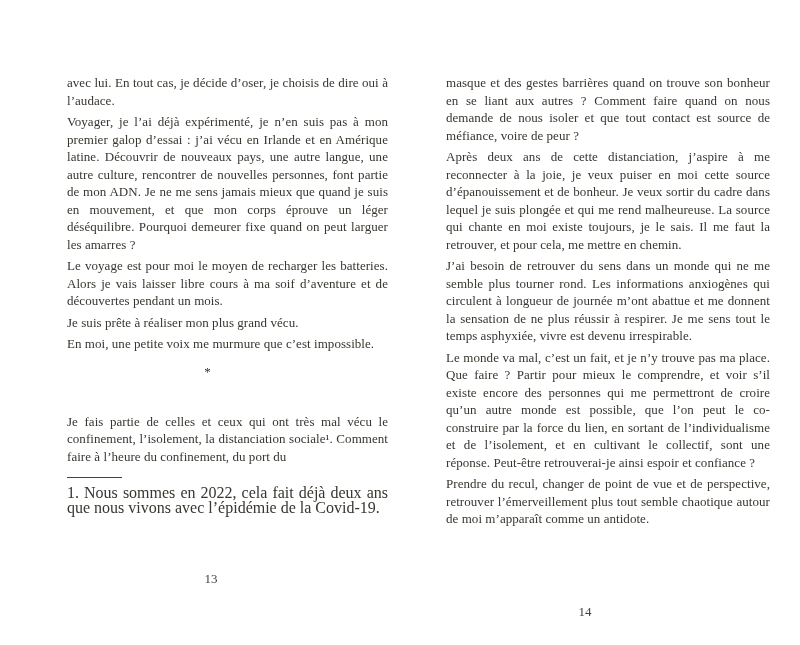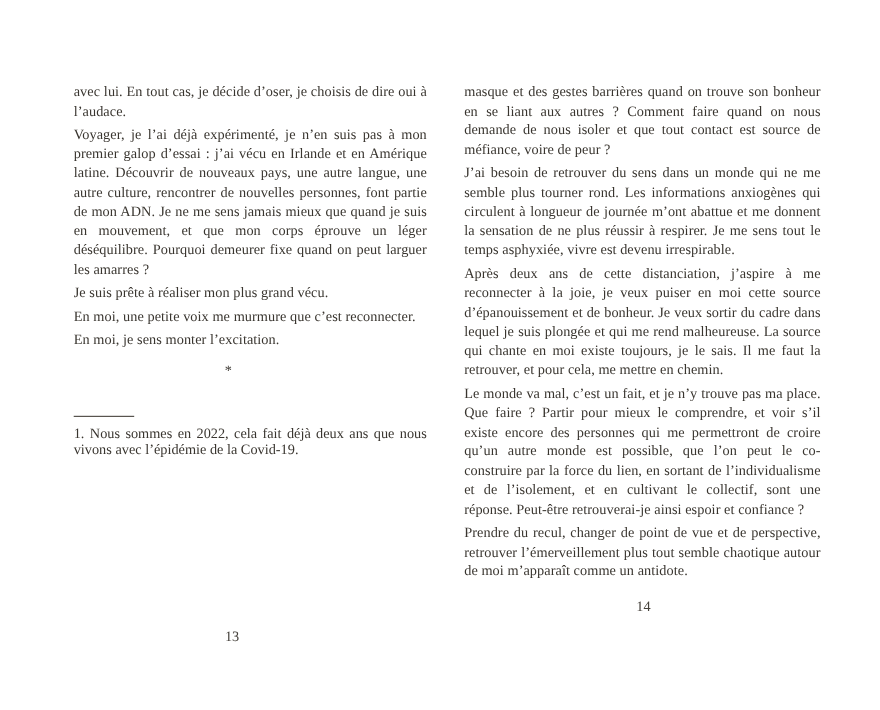--- a/index.html
+++ b/index.html
@@ -18,78 +18,81 @@
     position: relative;
     width: 728px;
     height: 645px;
     background: #ffffff;
   }
   .page {
     position: absolute;
     top: 74px;
   }
   .page-left  { left: 67px;  width: 321px; }
-  .page-right { left: 422px; width: 324px; }
+  .page-right { left: 446px; width: 324px; }
   .para {
     margin: 0 0 4px 0;
     font-size: 13px;
     line-height: 17.5px;
     text-align: justify;
     letter-spacing: 0.05px;
   }
   .star {
     text-align: center;
     font-size: 13px;
     line-height: 18px;
     margin: 10px 40px 32px 0;
   }
   .footnote-rule {
     width: 55px;
     height: 0;
     border-top: 1.2px solid #46423c;
     margin: 12px 0 7px 0;
   }
   .footnote {
-    font-size: 13px;
+    font-size: 16px;
     line-height: 15px;
     text-align: justify;
   }
   .page-number {
     position: absolute;
     width: 40px;
     text-align: center;
     font-size: 13px;
     color: #45413b;
   }
   .page-number-left  { left: 191px; top: 571px; }
-  .page-number-right { left: 565px; top: 543px; text-align: center; }
+  .page-number-right { left: 565px; top: 604px; text-align: center; }
 </style>
 </head>
 <body>
 
 <div class="spread">
 
   <div class="page page-left">
     <div>
         <p class="para">avec lui. En tout cas, je décide d’oser, je choisis de dire oui à l’audace.</p>
         <p class="para">Voyager, je l’ai déjà expérimenté, je n’en suis pas à mon premier galop d’essai&nbsp;: j’ai vécu en Irlande et en Amérique latine. Découvrir de nouveaux pays, une autre langue, une autre culture, rencontrer de nouvelles personnes, font partie de mon ADN. Je ne me sens jamais mieux que quand je suis en mouvement, et que mon corps éprouve un léger déséquilibre. Pourquoi demeurer fixe quand on peut larguer les amarres&nbsp;?</p>
+        <p class="para">Le voyage est pour moi le moyen de recharger les batteries. Alors je vais laisser libre cours à ma soif d’aventure et de découvertes pendant un mois.</p>
         <p class="para">Je suis prête à réaliser mon plus grand vécu.</p>
-        <p class="para">En moi, une petite voix me murmure que c’est reconnecter.</p>
-        <p class="para">En moi, je sens monter l’excitation.</p>
+        <p class="para">En moi, une petite voix me murmure que c’est impossible.</p>
       </div>
     <div class="star">*</div>
+    <div>
+        <p class="para">Je fais partie de celles et ceux qui ont très mal vécu le confinement, l’isolement, la distanciation sociale¹. Comment faire à l’heure du confinement, du port du</p>
+      </div>
     <div class="footnote-rule"></div>
     <div class="footnote">1. Nous sommes en 2022, cela fait déjà deux ans que nous vivons avec l’épidémie de la Covid-19.</div>
   </div>
 
   <div class="page page-right">
     <div>
         <p class="para">masque et des gestes barrières quand on trouve son bonheur en se liant aux autres&nbsp;? Comment faire quand on nous demande de nous isoler et que tout contact est source de méfiance, voire de peur&nbsp;?</p>
+        <p class="para">Après deux ans de cette distanciation, j’aspire à me reconnecter à la joie, je veux puiser en moi cette source d’épanouissement et de bonheur. Je veux sortir du cadre dans lequel je suis plongée et qui me rend malheureuse. La source qui chante en moi existe toujours, je le sais. Il me faut la retrouver, et pour cela, me mettre en chemin.</p>
         <p class="para">J’ai besoin de retrouver du sens dans un monde qui ne me semble plus tourner rond. Les informations anxiogènes qui circulent à longueur de journée m’ont abattue et me donnent la sensation de ne plus réussir à respirer. Je me sens tout le temps asphyxiée, vivre est devenu irrespirable.</p>
-        <p class="para">Après deux ans de cette distanciation, j’aspire à me reconnecter à la joie, je veux puiser en moi cette source d’épanouissement et de bonheur. Je veux sortir du cadre dans lequel je suis plongée et qui me rend malheureuse. La source qui chante en moi existe toujours, je le sais. Il me faut la retrouver, et pour cela, me mettre en chemin.</p>
         <p class="para">Le monde va mal, c’est un fait, et je n’y trouve pas ma place. Que faire&nbsp;? Partir pour mieux le comprendre, et voir s’il existe encore des personnes qui me permettront de croire qu’un autre monde est possible, que l’on peut le co-construire par la force du lien, en sortant de l’individualisme et de l’isolement, et en cultivant le collectif, sont une réponse. Peut-être retrouverai-je ainsi espoir et confiance&nbsp;?</p>
         <p class="para">Prendre du recul, changer de point de vue et de perspective, retrouver l’émerveillement plus tout semble chaotique autour de moi m’apparaît comme un antidote.</p>
       </div>
   </div>
 
   <div class="page-number page-number-left">13</div>
   <div class="page-number page-number-right">14</div>
 
 </div>
 

